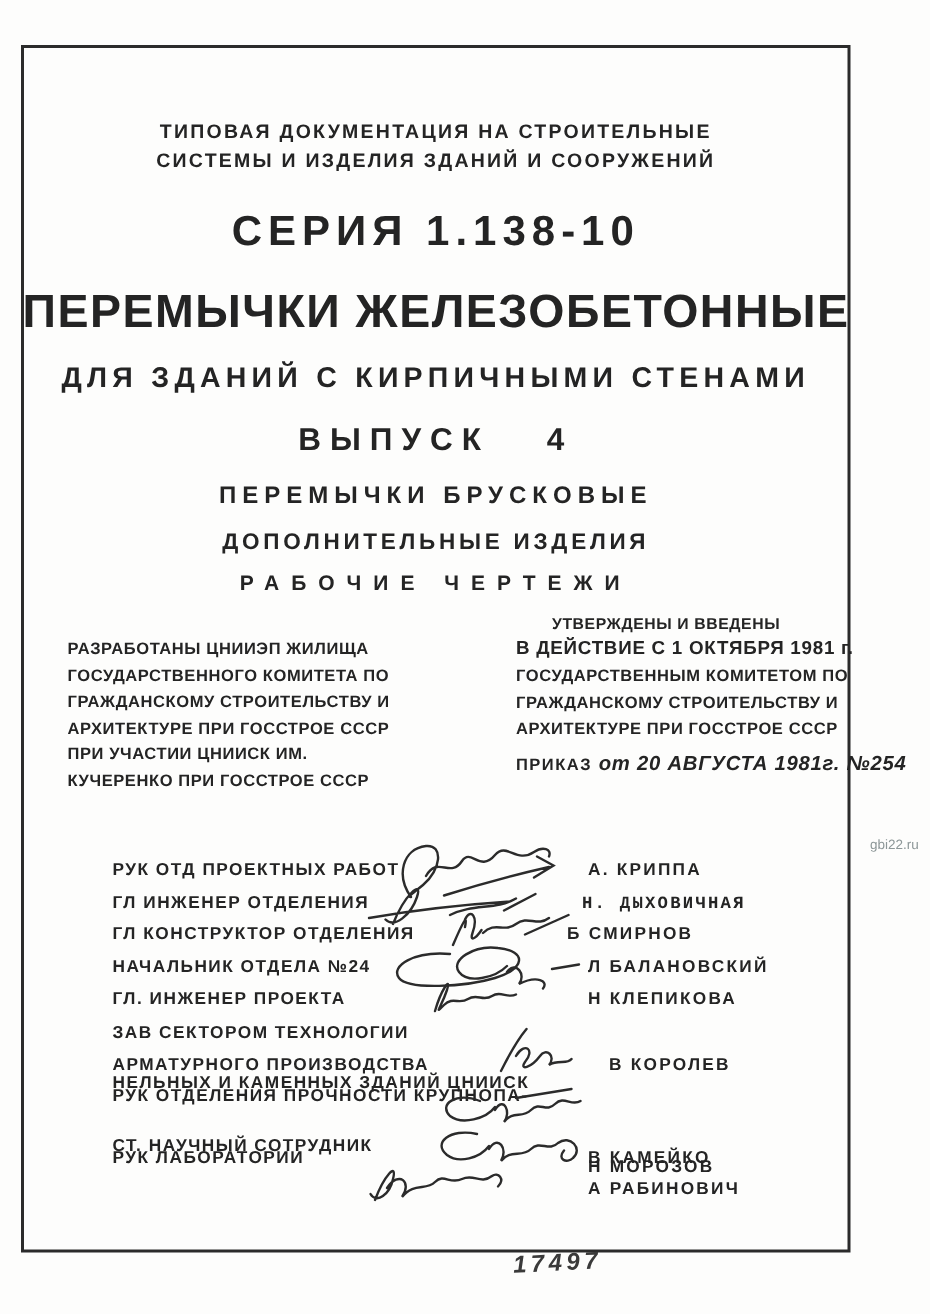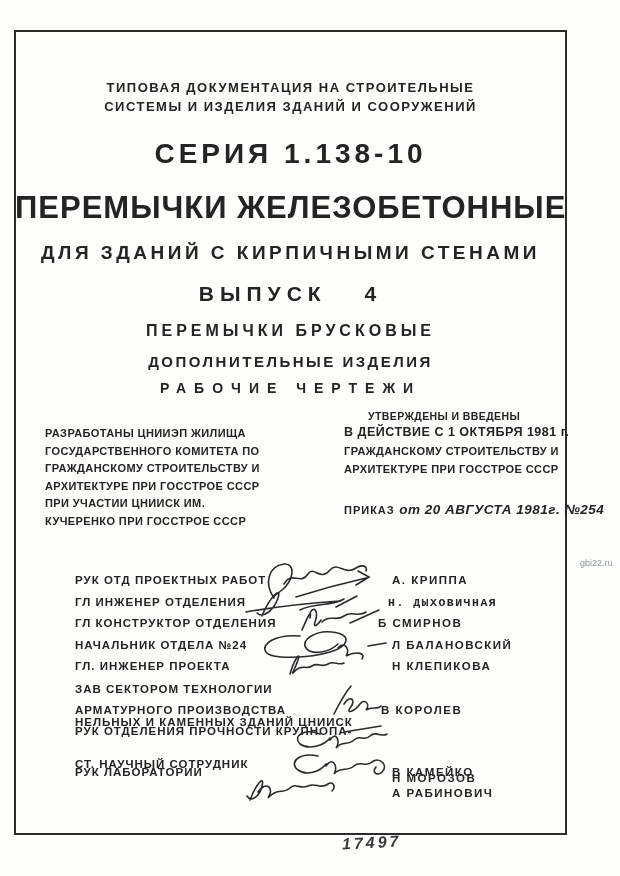--- a/index.html
+++ b/index.html
@@ -56,20 +56,21 @@
     <div>ГОСУДАРСТВЕННОГО КОМИТЕТА ПО</div>
     <div>ГРАЖДАНСКОМУ СТРОИТЕЛЬСТВУ И</div>
     <div>АРХИТЕКТУРЕ ПРИ ГОССТРОЕ СССР</div>
     <div>ПРИ УЧАСТИИ ЦНИИСК ИМ.</div>
     <div>КУЧЕРЕНКО ПРИ ГОССТРОЕ СССР</div>
   </div>
 
   <div class="t blk" style="left:368px;top:408px;font-size:10.5px;">УТВЕРЖДЕНЫ И ВВЕДЕНЫ</div>
   <div class="t blk appr-strong" style="left:344px;top:424px;">В ДЕЙСТВИЕ С 1 ОКТЯБРЯ 1981 г.</div>
   <div class="t blk" style="left:344px;top:443px;">
+    <div>ГОСУДАРСТВЕННЫМ КОМИТЕТОМ ПО</div>
     <div>ГРАЖДАНСКОМУ СТРОИТЕЛЬСТВУ И</div>
     <div>АРХИТЕКТУРЕ ПРИ ГОССТРОЕ СССР</div>
   </div>
   <div class="t" style="left:344px;top:500px;">
     <span class="order-label">ПРИКАЗ</span>
     <span class="order-value">от 20 АВГУСТА 1981г. №254</span>
   </div>
 
   <div class="t sig-role" style="left:75px;top:574px;">РУК ОТД ПРОЕКТНЫХ РАБОТ</div>
   <div class="t sig-name" style="left:392px;top:574px;">А. КРИППА</div>
@@ -81,21 +82,21 @@
   <div class="t sig-name" style="left:378px;top:617px;">Б СМИРНОВ</div>
 
   <div class="t sig-role" style="left:75px;top:639px;">НАЧАЛЬНИК ОТДЕЛА №24</div>
   <div class="t sig-name" style="left:392px;top:639px;text-align:center;">Л БАЛАНОВСКИЙ</div>
 
   <div class="t sig-role" style="left:75px;top:660px;">ГЛ. ИНЖЕНЕР ПРОЕКТА</div>
   <div class="t sig-name" style="left:392px;top:660px;">Н КЛЕПИКОВА</div>
 
   <div class="t sig-role" style="left:75px;top:683px;">ЗАВ СЕКТОРОМ ТЕХНОЛОГИИ</div>
   <div class="t sig-role" style="left:75px;top:704px;">АРМАТУРНОГО ПРОИЗВОДСТВА</div>
-  <div class="t sig-name" style="left:381px;top:704px;">В КОРОЛЕВ</div>
+  <div class="t sig-name" style="left:406px;top:704px;">В КОРОЛЕВ</div>
 
   <div class="t sig-role" style="left:75px;top:725px;">РУК ОТДЕЛЕНИЯ ПРОЧНОСТИ КРУПНОПА-</div>
   <div class="t sig-role" style="left:75px;top:716px;">НЕЛЬНЫХ И КАМЕННЫХ ЗДАНИЙ ЦНИИСК</div>
   <div class="t sig-name" style="left:392px;top:744px;margin-top:28px;">Н МОРОЗОВ</div>
 
   <div class="t sig-role" style="left:75px;top:766px;">РУК ЛАБОРАТОРИИ</div>
   <div class="t sig-name" style="left:392px;top:766px;">В КАМЕЙКО</div>
 
   <div class="t sig-role" style="left:75px;top:758px;">СТ. НАУЧНЫЙ СОТРУДНИК</div>
   <div class="t sig-name" style="left:392px;top:787px;">А РАБИНОВИЧ</div>

